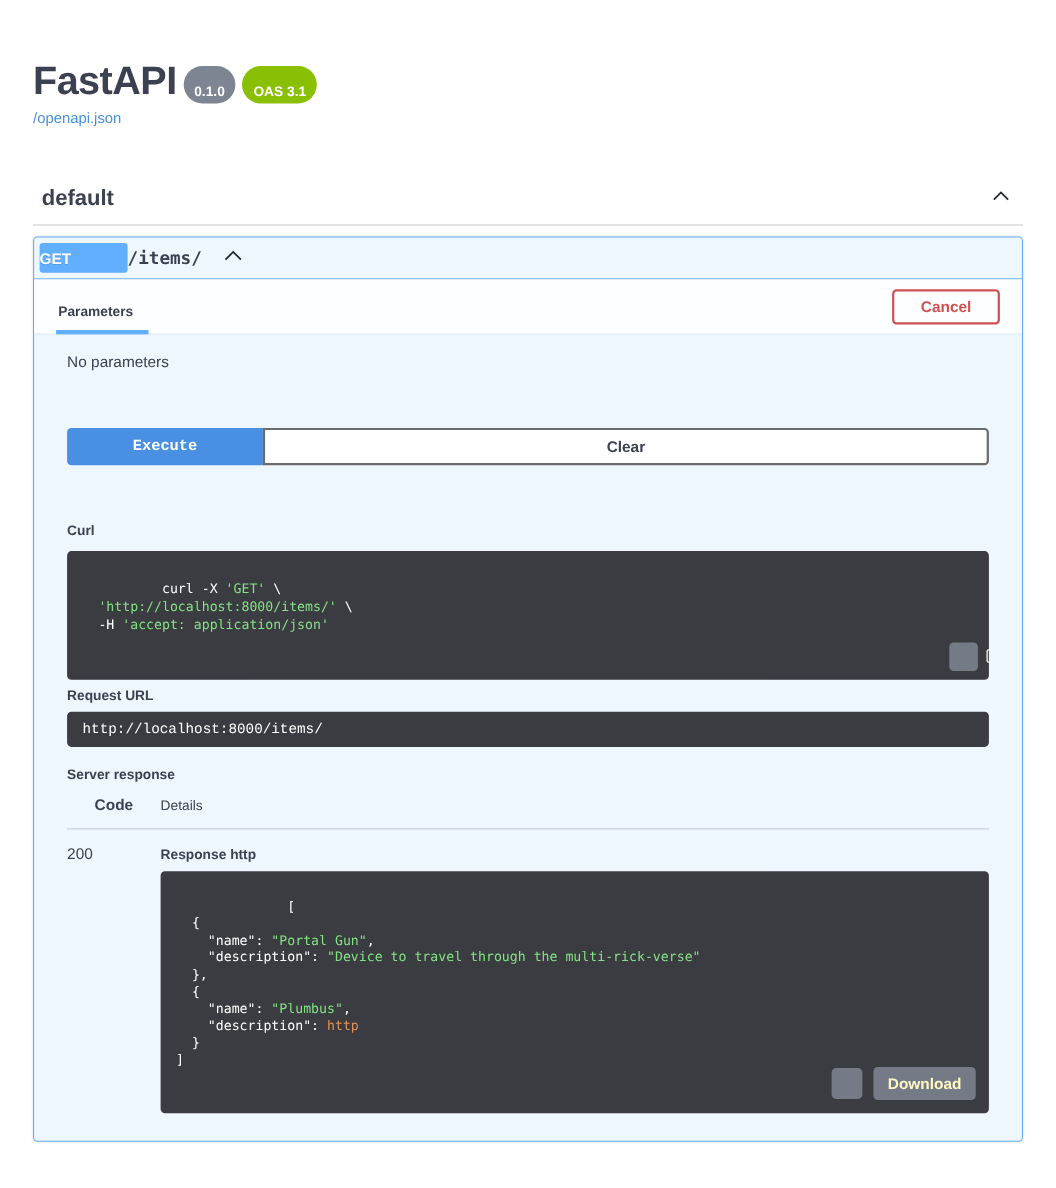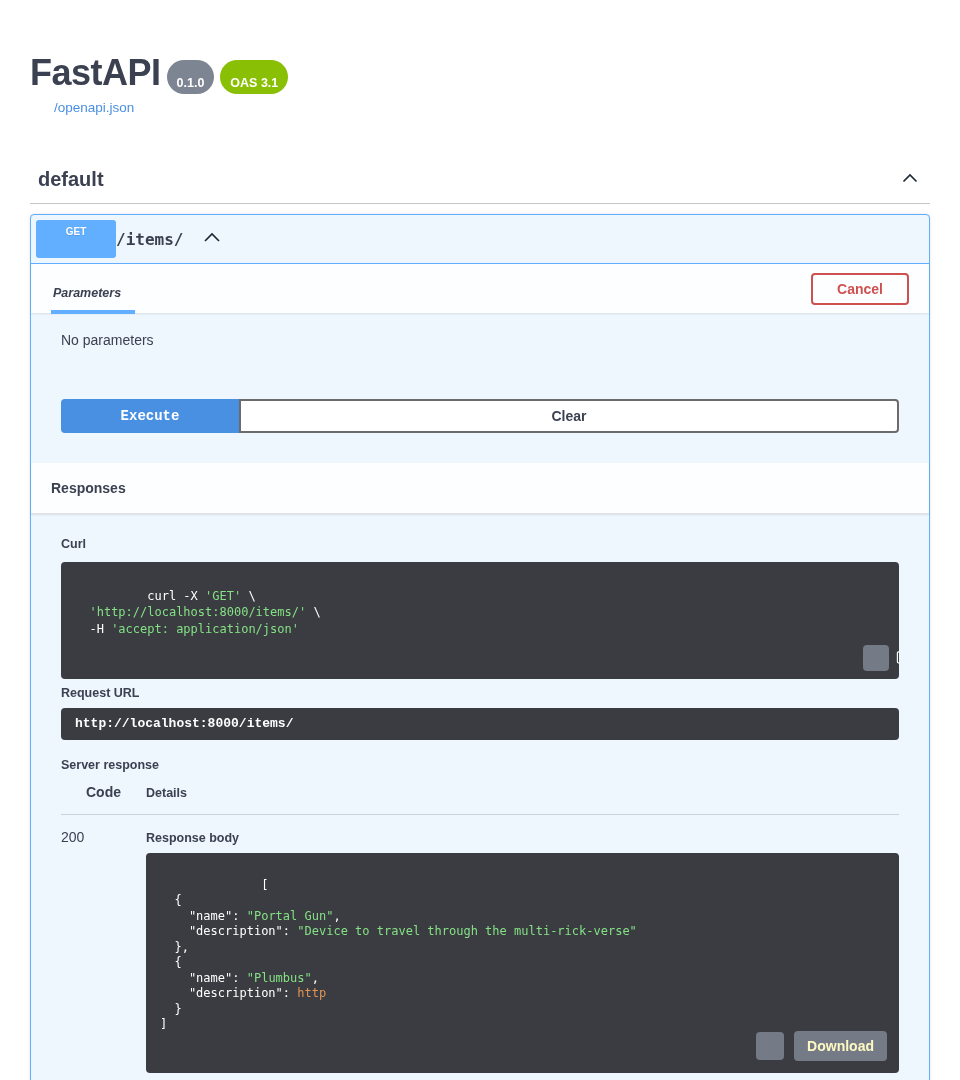--- a/index.html
+++ b/index.html
@@ -12,45 +12,45 @@
     font-family:"Liberation Sans",sans-serif;color:var(--text);}
   .wrap{padding:52px 30px 0;}
 
   
   .api-title{font-size:36px;font-weight:bold;letter-spacing:-.5px;}
   .badge{display:inline-block;vertical-align:top;margin:8px 0 0 6px;border-radius:57px;
     padding:16px 10px 4px;font-size:12.5px;font-weight:bold;color:#fff;}
   .badge.version{background:var(--badge-gray);}
   .badge.oas{background:var(--badge-green);}
   .spec-link{display:inline-block;margin-top:6px;font-size:13.5px;color:var(--link-blue);
-    text-decoration:none;cursor:pointer;margin-left:24px;}
+    text-decoration:none;cursor:pointer;}
 
   
   .tag-section{margin-top:52px;}
   .tag-header{display:flex;align-items:center;justify-content:space-between;
     padding:0 10px 12px 8px;border-bottom:1px solid rgba(59,65,81,.3);cursor:pointer;}
   .tag-title{font-size:20px;font-weight:bold;}
   .chev{display:block;}
 
   
   .opblock{margin-top:10px;border:1px solid var(--method-blue);border-radius:4px;
     background:var(--block-bg);box-shadow:0 0 3px rgba(0,0,0,.12);}
   .opblock-summary{display:flex;align-items:center;padding:5px;border-bottom:1px solid var(--method-blue);cursor:pointer;}
-  .method-badge{background:var(--method-blue);color:#fff;font-weight:bold;font-size:10px;
-    border-radius:3px;width:80px;text-align:center;padding:6px 0 21px;text-shadow:0 1px 0 rgba(0,0,0,.1);}
+  .method-badge{background:var(--method-blue);color:#fff;font-weight:bold;font-size:14px;
+    border-radius:3px;width:80px;padding:6px 0 5px;text-shadow:0 1px 0 rgba(0,0,0,.1);}
   .op-path{font-family:"DejaVu Sans Mono",monospace;font-weight:bold;font-size:16px;padding:0 10px 0 0;}
   .op-summary-text{font-size:13px;padding-left:4px;flex:1;}
   .op-chev{padding:0 8px;cursor:pointer;}
 
   
   .opblock-section-header{display:flex;align-items:center;justify-content:space-between;
     background:rgba(255,255,255,.85);box-shadow:0 1px 2px rgba(0,0,0,.1);
     padding:0 20px;min-height:49px;}
   .tab-label{font-size:12.5px;font-weight:bold;align-self:flex-end;
-    padding:0 14px 10px 2px;border-bottom:4px solid var(--method-blue);margin-bottom:-1px;font-style:italic;}
+    padding:0 14px 10px 2px;border-bottom:4px solid var(--method-blue);margin-bottom:-1px;}
   .cancel-btn{background:transparent;border:2px solid var(--cancel-red);color:var(--cancel-red);
     font-family:inherit;font-weight:bold;font-size:14px;border-radius:4px;padding:6px 24px;cursor:pointer;}
   .responses-bar{background:rgba(255,255,255,.85);box-shadow:0 1px 2px rgba(0,0,0,.1);
     border-bottom:1px solid rgba(59,65,81,.15);padding:17px 20px;font-size:14px;font-weight:bold;}
 
   .params-body{padding:18px 30px 35px;}
   .no-params{font-size:14px;}
 
   .execute-wrapper{display:flex;padding:15px 30px 30px;}
   .execute-btn{width:178px;background:var(--execute-blue);color:#fff;border:none;font-family:Liberation Mono, monospace;
@@ -59,32 +59,32 @@
     font-weight:bold;font-size:14px;border-radius:0 4px 4px 0;cursor:pointer;}
 
   
   .responses-inner{padding:20px 30px 25px;}
   .mini-label{font-size:12.5px;font-weight:bold;}
   .codeblock{position:relative;background:var(--code-bg);border-radius:4px;color:#fff;
     white-space:pre;overflow:hidden;}
   .curl-block{margin-top:10px;padding:9px 14px;font-family:"DejaVu Sans Mono",monospace;
     font-size:12px;line-height:16.5px;}
   .url-block{margin-top:8px;padding:9px 14px;font-family:"Liberation Mono",monospace;
-    font-weight:bold;font-size:13px;line-height:14px;}
+    font-weight:normal;font-size:13px;line-height:14px;}
   .tok-str{color:var(--code-green);}
   .tok-null{color:var(--code-orange);}
 
   .request-url-label{margin-top:7px;}
   .server-response-label{display:block;margin-top:18px;}
 
   .resp-table-header{display:flex;align-items:flex-end;margin-top:12px;
     padding-bottom:14px;border-bottom:1px solid rgba(59,65,81,.2);}
   .code-col{width:85px;flex-shrink:0;}
   .code-header{font-size:14px;font-weight:bold;text-align:center;}
-  .details-header{font-size:12.5px;font-weight:bold;}
+  .details-header{font-size:12.5px;font-weight:normal;}
   .resp-row{display:flex;margin-top:14px;}
   .status-code{font-size:14px;}
   .details-col{flex:1;min-width:0;}
   .resp-body-label{display:block;margin:2px 0 8px;}
   .body-block{padding:9px 14px;font-family:"DejaVu Sans Mono",monospace;
     font-size:12px;line-height:15.5px;}
   .block-controls{position:absolute;right:12px;bottom:12px;display:flex;gap:10px;align-items:center;}
   .copy-btn{width:28px;height:28px;background:var(--gray-button);border:none;border-radius:4px;
     display:flex;align-items:center;justify-content:center;cursor:pointer;}
   .curl-copy{position:absolute;right:10px;bottom:8px;width:26px;height:26px;}
@@ -132,21 +132,20 @@
 
       <div class="params-body">
         <span class="no-params">No parameters</span>
       </div>
 
       <div class="execute-wrapper">
         <button class="execute-btn">Execute</button>
         <button class="clear-btn">Clear</button>
       </div>
 
-      <div class="responses-bar">Responses</div>
 
       <div class="responses-inner">
 
         
         <span class="mini-label">Curl</span>
         <div class="codeblock curl-block">
           <span><span>curl -X </span><span class="tok-str">'GET'</span><span> \
   </span><span class="tok-str">'http://localhost:8000/items/'</span><span> \
   -H </span><span class="tok-str">'accept: application/json'</span></span>
           <button class="copy-btn curl-copy">
@@ -171,21 +170,21 @@
 
         <div class="resp-table-header">
           <span class="code-col code-header">Code</span>
           <span class="details-header">Details</span>
         </div>
 
         <div class="resp-row">
           <span class="code-col status-code">200</span>
           <div class="details-col">
 
-            <span class="mini-label resp-body-label">Response body</span>
+            <span class="mini-label resp-body-label">Response http</span>
             <div class="codeblock body-block">
               <span><span>[
   {
     "name": </span><span class="tok-str">"Portal Gun"</span><span>,
     "description": </span><span class="tok-str">"Device to travel through the multi-rick-verse"</span><span>
   },
   {
     "name": </span><span class="tok-str">"Plumbus"</span><span>,
     "description": </span><span class="tok-null">http</span><span>
   }

